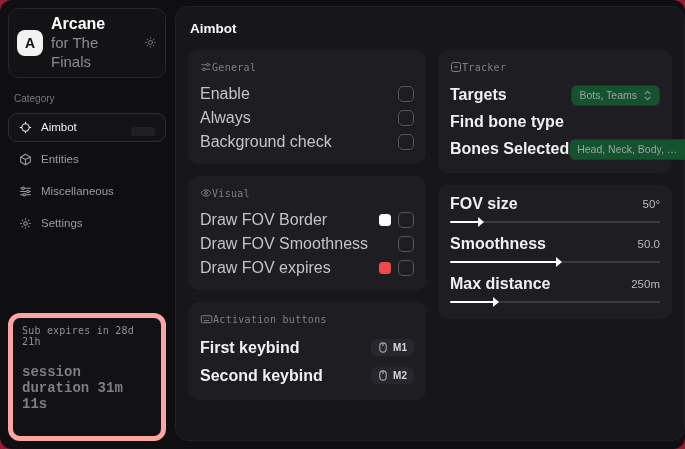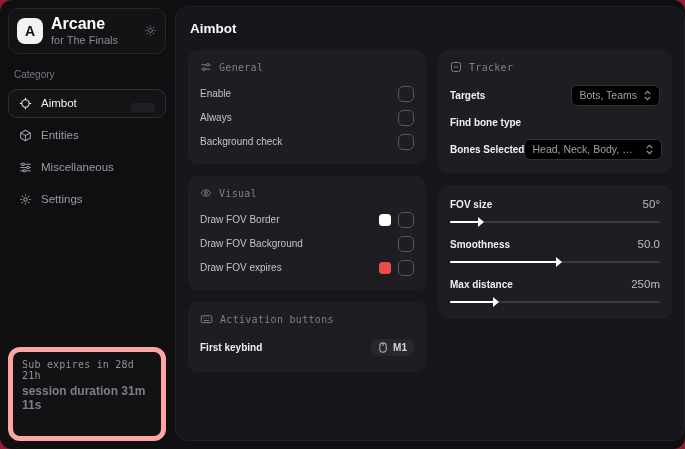--- a/index.html
+++ b/index.html
@@ -23,21 +23,21 @@
     padding:5px 8px; display:flex; align-items:center; gap:8px;
     background:#131316;
   }
   .logo {
     width:26px; height:26px; background:#f2f2f2; color:#101012;
     border-radius:8px; display:flex; align-items:center; justify-content:center;
     font-weight:bold; font-size:14px; flex-shrink:0;
   }
   .brand-text { line-height:1.25; }
   .brand-name { font-size:16px; font-weight:bold; color:#ffffff; }
-  .brand-sub  { font-size:11px; color:#8a8a90; }
+  .brand-sub  { font-size:15px; color:#8a8a90; }
   .brand-gear { margin-left:auto; color:#6b6b72; font-size:12px; cursor:pointer; }
   .category-label { font-size:10px; color:#77777d; margin:15px 6px 9px; }
   .nav { display:flex; flex-direction:column; gap:3px; }
   .nav-item {
     display:flex; align-items:center; gap:9px; padding:7px 10px;
     border-radius:9px; color:#9a9aa0; font-size:11.5px;
     border:1px solid transparent; position:relative; cursor:pointer;
   }
   .nav-item.selected { border-color:#2e2e34; color:#f0f0f2; background:#141417; }
   .nav-item svg { flex-shrink:0; }
@@ -47,61 +47,61 @@
   }
   .sidebar-spacer { flex:1; }
   .footer-box {
     border:5px solid #fca5a5; border-radius:12px; padding:7px 9px 24px;
     background:#121215;
   }
   .footer-line1 {
     font-family:"DejaVu Sans Mono", monospace;
     font-size:10px; color:#909096; letter-spacing:.2px;
   }
-  .footer-line2 { font-size:12px; font-weight:bold; color:#7e7e84; margin-top:3px; }
+  .footer-line2 { font-size:14px; font-weight:bold; color:#7e7e84; margin-top:17px;font-family:Liberation Mono, monospace; }
   
   .main-wrap { flex:1; padding:6px 8px 8px 1px; box-sizing:border-box; }
   .panel {
     height:100%; box-sizing:border-box;
     background:#17171b; border:1px solid #212127; border-radius:13px;
     padding:11px 12px;
   }
   .page-title { font-size:13.5px; font-weight:bold; color:#fafafa; margin:3px 0 14px 2px; }
   .columns { display:flex; gap:12px; align-items:flex-start; }
   .col { display:flex; flex-direction:column; gap:12px; }
   .col-left  { width:238px; }
   .col-right { width:234px; }
   .card {
     background:#1d1d22; border-radius:10px; padding:9px 12px 11px;
     box-sizing:border-box;
   }
   .card-header {
-    display:flex; gap:7px; align-items:center;
+    display:flex; align-items:center;
     color:#7f7f86; font-family:"DejaVu Sans Mono", monospace;
     font-size:10px; margin:2px 0 9px; letter-spacing:.3px;
   }
   .card-header svg { flex-shrink:0; }
   .row { display:flex; align-items:center; min-height:23px; }
   .row + .row { margin-top:1px; }
-  .row-label { font-size:10px; color:#c3c3c8; }
+  .row-label { font-size:16px; color:#c3c3c8; }
   .row-label.bold { color:#eef0f1; font-weight:bold; }
   .row-right { margin-left:auto; display:flex; align-items:center; gap:7px; }
   .checkbox {
     width:14px; height:14px; border:1.5px solid #57575e; border-radius:5px;
     background:transparent; cursor:pointer; flex-shrink:0;
   }
   .swatch { width:12px; height:12px; border-radius:3.5px; cursor:pointer; }
   .key-badge {
     background:#27272d; border-radius:6px; padding:3px 7px;
     display:flex; gap:5px; align-items:center;
     color:#d6d6da; font-size:10px; font-weight:bold; cursor:pointer;
   }
   .key-badge svg { color:#a7a7ad; }
   .dropdown {
-    background:#000000; border:1px solid #303037; border-radius:6px;
+    background:#14532d; border:1px solid #303037; border-radius:6px;
     padding:3.5px 7px; display:flex; gap:6px; align-items:center;
     color:#9fa0a6; font-size:10.5px; cursor:pointer; max-width:162px;
   }
   .dropdown-text { white-space:nowrap; overflow:hidden; text-overflow:ellipsis; }
   .dropdown svg { flex-shrink:0; color:#8a8a92; }
   
   .acc-row { }
   .acc-top { display:flex; align-items:center; min-height:20px; }
   .acc-value { margin-left:auto; font-size:11.5px; color:#bcbcc2; }
   .slider { position:relative; height:2px; background:#3a3a40; border-radius:2px; margin:7px 0 11px; cursor:pointer; }
@@ -235,21 +235,21 @@
               <span>Visual</span>
             </div>
             <div class="row">
               <span class="row-label">Draw FOV Border</span>
               <span class="row-right">
                 <span class="swatch" style="background: rgb(255, 255, 255);"></span>
                 <span class="checkbox"></span>
               </span>
             </div>
             <div class="row">
-              <span class="row-label">Draw FOV Background</span>
+              <span class="row-label">Draw FOV Smoothness</span>
               <span class="row-right">
                   <span class="checkbox"></span>
                 </span>
             </div>
             <div class="row">
               <span class="row-label">Draw FOV expires</span>
               <span class="row-right">
                 <span class="swatch" style="background: rgb(239, 75, 75);"></span>
                 <span class="checkbox"></span>
               </span>
@@ -270,20 +270,34 @@
               <span class="row-label bold">First keybind</span>
               <span class="row-right">
                 <span class="key-badge">
                   <span>
                     <svg width="10" height="11" viewBox="0 0 10 12" fill="none" stroke="currentColor" stroke-width="1.2">
                       <rect x="1.5" y="1" width="7" height="10" rx="3.4"></rect>
                       <path d="M5 1v3.4"></path>
                     </svg>
                   </span>
                   <span>M1</span>
+                </span>
+              </span>
+            </div>
+            <div class="row" style="min-height:27px">
+              <span class="row-label bold">Second keybind</span>
+              <span class="row-right">
+                <span class="key-badge">
+                  <span>
+                    <svg width="10" height="11" viewBox="0 0 10 12" fill="none" stroke="currentColor" stroke-width="1.2">
+                      <rect x="1.5" y="1" width="7" height="10" rx="3.4"></rect>
+                      <path d="M5 1v3.4"></path>
+                    </svg>
+                  </span>
+                  <span>M2</span>
                 </span>
               </span>
             </div>
           </div>
         </div>
 
         <div class="col col-right">
 
           <div class="card">
             <div class="card-header">

